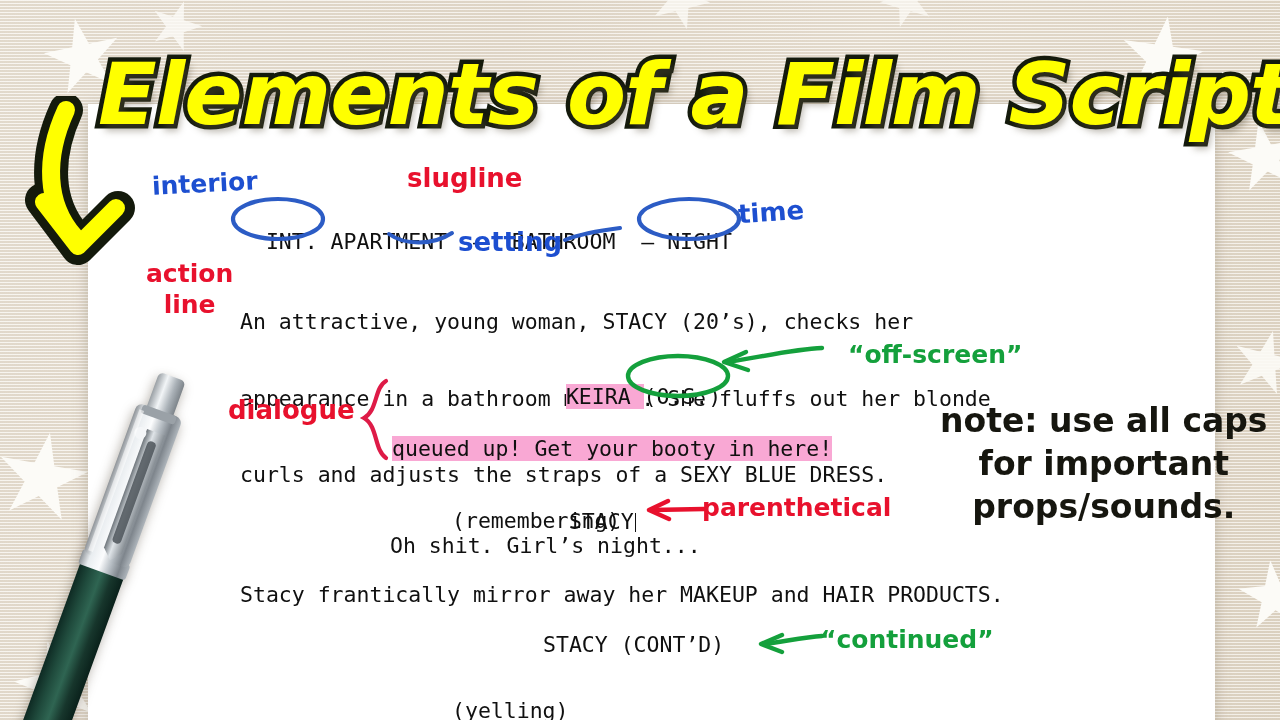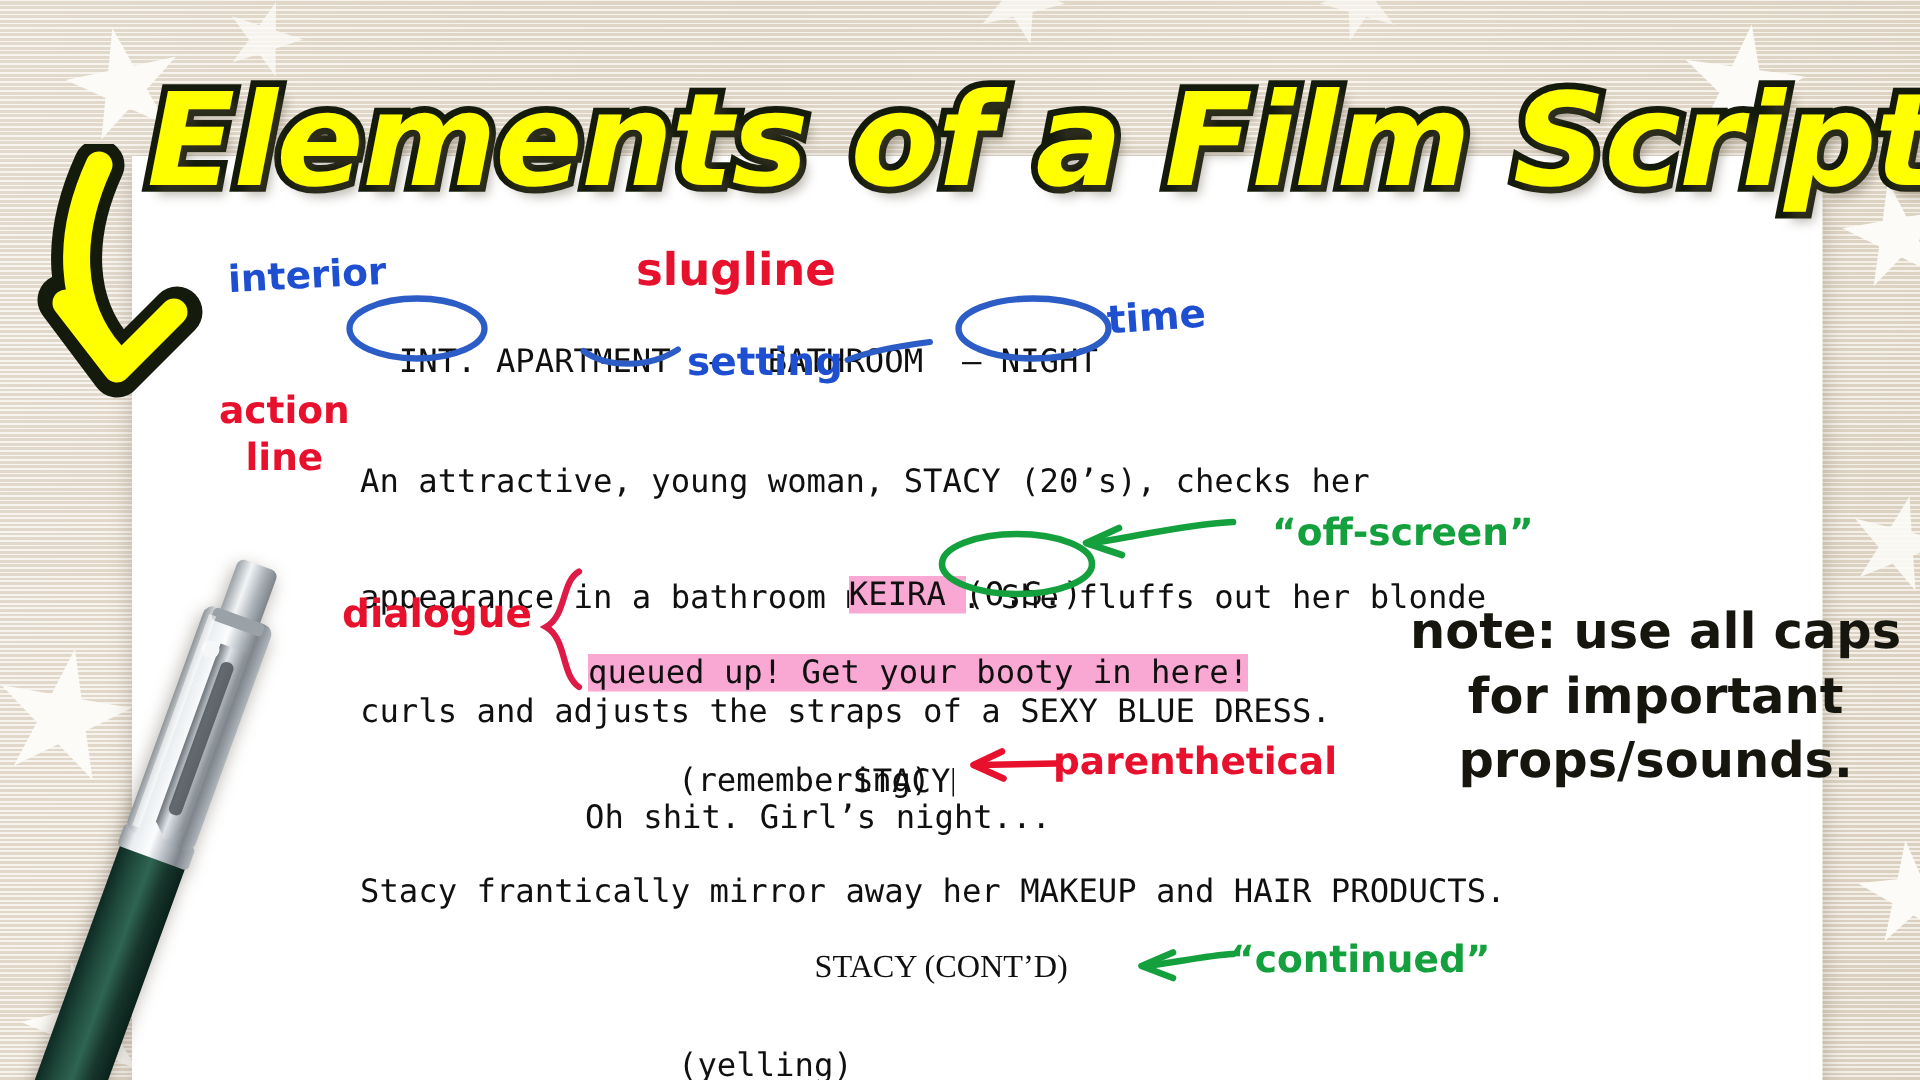--- a/index.html
+++ b/index.html
@@ -242,21 +242,21 @@
 </div>
 
 <div class="script" style="left:543px; top:483px;">
   <span>STACY</span><span class="caret"></span>
 </div>
 <div class="script" style="left:452px; top:508px;">(remembering)</div>
 <div class="script" style="left:390px; top:533px;">Oh shit. Girl’s night...</div>
 
 <div class="script" style="left:240px; top:582px;">Stacy frantically mirror away her MAKEUP and HAIR PRODUCTS.</div>
 
-<div class="script" style="left:543px; top:632px;font-family:Liberation Serif, serif;">STACY (CONT’D)</div>
+<div class="script" style="left:543px; top:632px;">STACY (CONT’D)</div>
 <div class="script" style="left:452px; top:658px;margin-top:40px;">(yelling)</div>
 <div class="script" style="left:390px; top:683px;">
   
   
 </div>
 
 <svg class="ink" style="left:228px; top:195px;" width="100" height="48" viewBox="0 0 100 48">
   <ellipse cx="50" cy="24" rx="45" ry="20" fill="none" stroke="#2c5cc5" stroke-width="4.2" stroke-linecap="round"></ellipse>
 </svg>
 
@@ -289,21 +289,21 @@
   <path d="M60,12 L8,13" fill="none" stroke="#e8112d" stroke-width="4.4" stroke-linecap="round"></path>
   <path d="M24,4 L5,13 L25,22" fill="none" stroke="#e8112d" stroke-width="4.4" stroke-linecap="round" stroke-linejoin="round"></path>
 </svg>
 
 <svg class="ink" style="left:756px; top:626px;" width="70" height="30" viewBox="0 0 70 30">
   <path d="M66,10 C48,11 26,16 8,18" fill="none" stroke="#14a03c" stroke-width="4.4" stroke-linecap="round"></path>
   <path d="M26,9 L5,18 L26,26" fill="none" stroke="#14a03c" stroke-width="4.4" stroke-linecap="round" stroke-linejoin="round"></path>
 </svg>
 
 <div class="hand blue" style="left:152px; top:170px; font-size:25px; transform:rotate(-3deg);">interior</div>
-<div class="hand red" style="left:424px; top:164px; font-size:30px;">slugline</div>
+<div class="hand red" style="left:407px; top:164px; font-size:26px;">slugline</div>
 <div class="hand blue" style="left:738px; top:198px; font-size:26px; transform:rotate(-4deg);">time</div>
 <div class="hand blue" style="left:458px; top:228px; font-size:26px;">setting</div>
 <div class="hand red" style="left:146px; top:258px; font-size:25px; text-align:center; line-height:1.25;">action
 line</div>
 <div class="hand red" style="left:228px; top:396px; font-size:26px;">dialogue</div>
 <div class="hand green" style="left:800px; top:341px; font-size:25px;margin-left:48px;">“off-screen”</div>
 <div class="hand red" style="left:702px; top:494px; font-size:25px;">parenthetical</div>
 <div class="hand green" style="left:820px; top:626px; font-size:25px;">“continued”</div>
 <div class="hand black" style="left:940px; top:400px; font-size:33px; text-align:center; line-height:1.3;">note: use all caps
 for important

